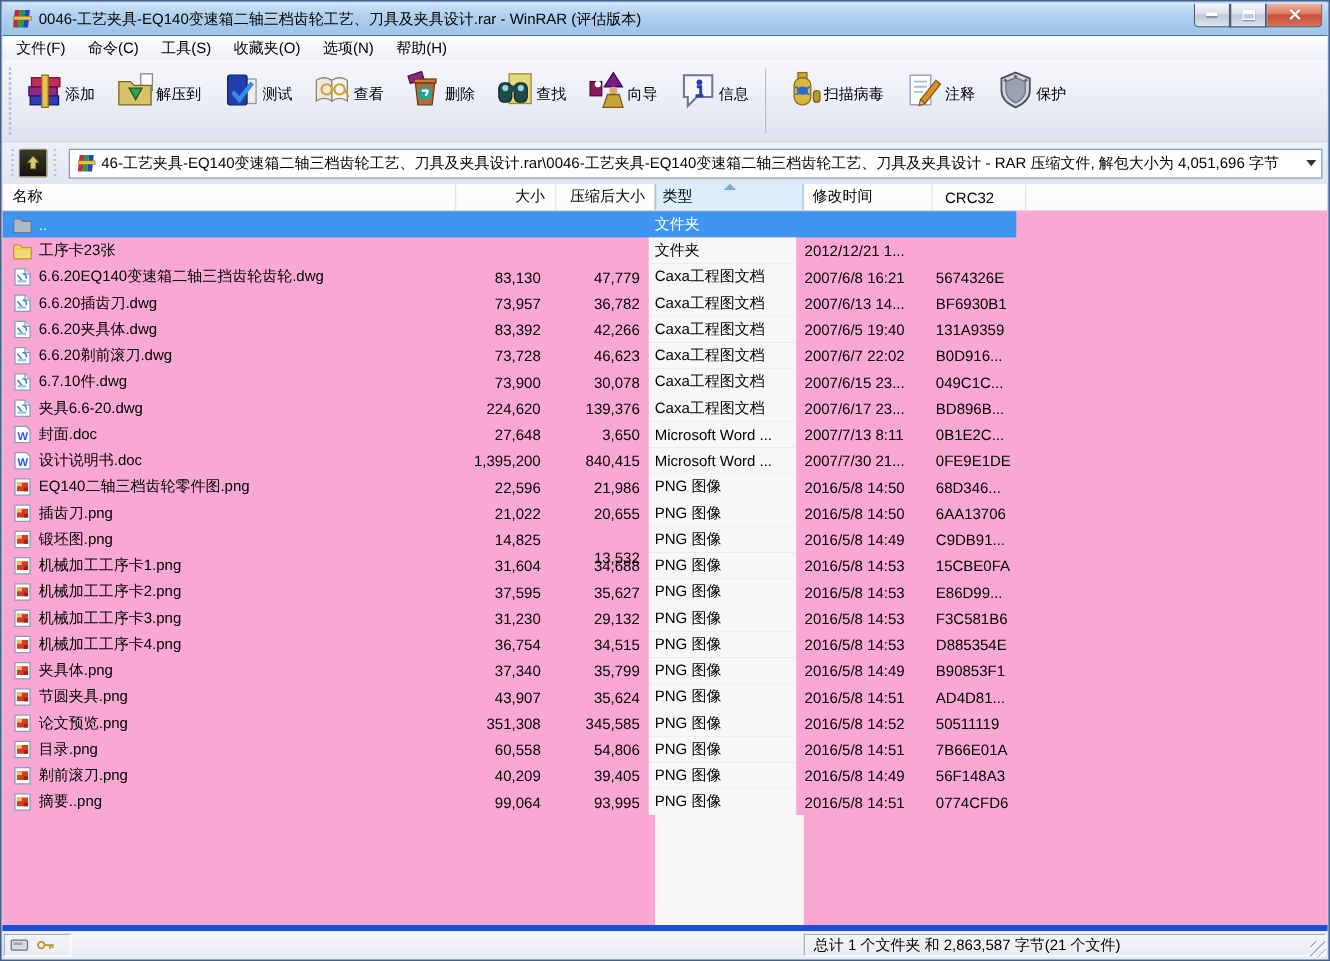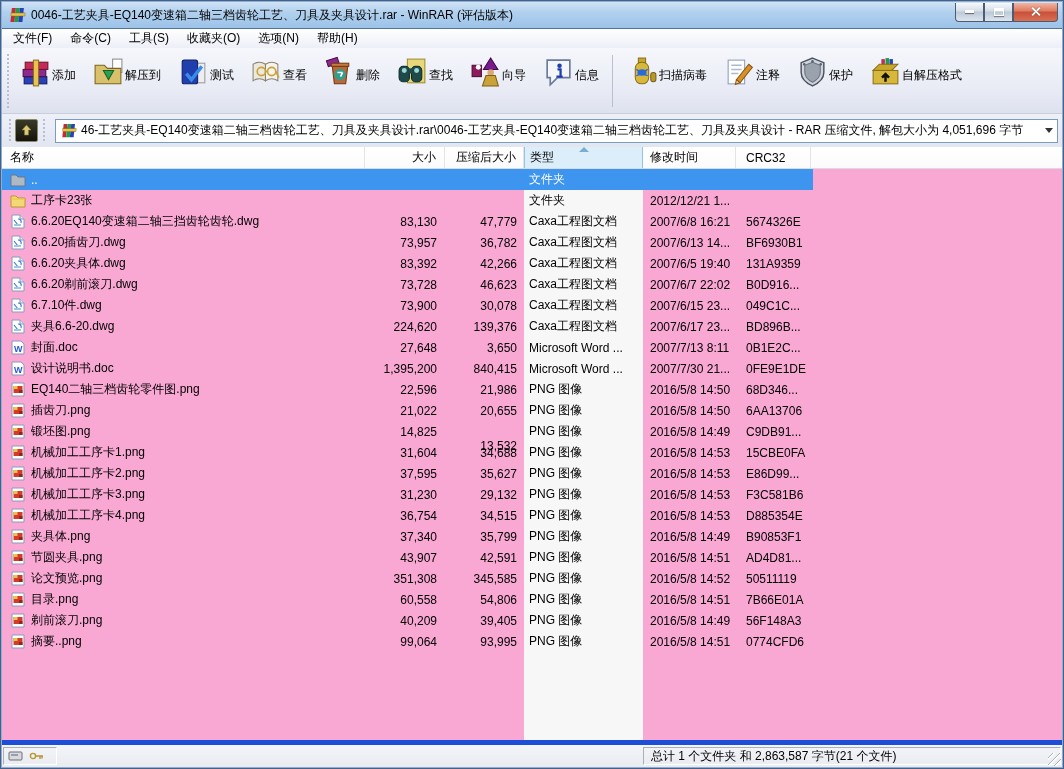--- a/index.html
+++ b/index.html
@@ -67,21 +67,21 @@
                border-bottom:5px solid #1d4ed8; }
   .hdr { height:22px; display:flex; background:linear-gradient(#ffffff,#fbfbfc); border-bottom:1px solid #d9dbde; }
   .hcell { position:relative; border-right:1px solid #e2e4e7; display:flex; align-items:center; white-space:nowrap; }
   .hcell.sorted { background:#ddeefb; border-left:1px solid #94c4e4; border-right:1px solid #94c4e4; }
   .sort-arrow { position:absolute; top:0; left:50%; margin-left:-5px; width:0; height:0;
                 border:5px solid transparent; border-bottom:5px solid #77aed1; border-top:none; height:5px; }
   .col-name   { width:363px; padding-left:8px; }
   .col-size   { width:80px;  justify-content:flex-end; padding-right:8px; }
   .col-packed { width:79px;  justify-content:flex-end; padding-right:7px; }
   .col-type   { width:119px; padding-left:5px; }
-  .col-mod    { width:93px;  padding-left:7px; }
+  .col-mod    { width:103px;  padding-left:7px; }
   .col-crc    { width:75px;  padding-left:10px; }
 
   .rows { position:relative; }
   .type-band { position:absolute; left:522px; width:119px; top:0; bottom:0; background:#f7f7f7; }
   .row { position:relative; height:21px; display:flex; align-items:center; width:811px; }
   .row .cell { display:flex; align-items:center; height:100%; white-space:nowrap; overflow:hidden; }
   .row .col-type { background:#f7f7f7; }
   .row.selected { background:#3d95f0; color:#fff; }
   .row.selected .col-type { background:transparent; }
   .fico { width:16px; height:15px; margin-right:5px; flex:0 0 auto; }
@@ -236,31 +236,20 @@
       <div class="tb-btn">
         <span><svg viewBox="0 0 32 32">
             <path d="M16 2 l11 4.5 V16 q0 8 -11 13 Q5 24 5 16 V6.5 Z" fill="#d0d4dc" stroke="#4a5260" stroke-width="1.4"></path>
             <path d="M16 6 l7.5 3 v7 q0 5.5 -7.5 9.5 Q8.5 21.5 8.5 16 v-7 Z" fill="#9aa2ae" stroke="#6a7280"></path>
             <circle cx="16" cy="5" r="1.2" fill="#5a6270"></circle>
             <circle cx="8" cy="8" r="1.2" fill="#5a6270"></circle>
             <circle cx="24" cy="8" r="1.2" fill="#5a6270"></circle>
           </svg></span>
         <span class="tb-label">保护</span>
       </div>
-      <div class="tb-btn">
-        <span><svg viewBox="0 0 32 32">
-            <rect x="12" y="3" width="3.4" height="9" fill="#c42a5a"></rect>
-            <rect x="16" y="2" width="3.4" height="10" fill="#1f9e4a"></rect>
-            <rect x="19.8" y="3" width="3.4" height="9" fill="#2a3fb8"></rect>
-            <polygon points="4,14 10,8 28,8 22,14" fill="#c8a82a" stroke="#8a6d1a"></polygon>
-            <rect x="4" y="14" width="24" height="13" fill="#d8b83a" stroke="#8a6d1a"></rect>
-            <path d="M16 25 v-7 M12.6 21 l3.4 -3.5 L19.4 21" stroke="#111" stroke-width="2.4" fill="none"></path>
-          </svg></span>
-        <span class="tb-label">自解压格式</span>
-      </div>
     </div>
 
   <div class="addrbar">
     <span class="addr-grip"></span>
     <span class="up-btn">
       <svg width="15" height="15" viewBox="0 0 15 15">
           <path d="M7.5 2 L12 7 H9.5 V12 H5.5 V7 H3 Z" fill="#d8c878" stroke="#8a7a30" stroke-width=".6"></path>
         </svg>
     </span>
     <span class="addr-grip"></span>
@@ -769,21 +758,21 @@
                 <rect x="3.5" y="4" width="9" height="7" fill="#d83a2a"></rect>
                 <rect x="3.5" y="4" width="4" height="3" fill="#e8c44a"></rect>
                 <rect x="9" y="8" width="3.5" height="3" fill="#8a2a1a"></rect>
               </svg></span>
             <span>节圆夹具.png</span>
           </div>
           <div class="cell col-size" style="justify-content: flex-end;">
             <span>43,907</span>
           </div>
           <div class="cell col-packed" style="justify-content: flex-end;">
-            <span>42,591</span>
+            <span>35,624</span>
           </div>
           <div class="cell col-type">
             <span>PNG 图像</span>
           </div>
           <div class="cell col-mod">
             <span>2016/5/8 14:51</span>
           </div>
           <div class="cell col-crc">
             <span>AD4D81...</span>
           </div>

